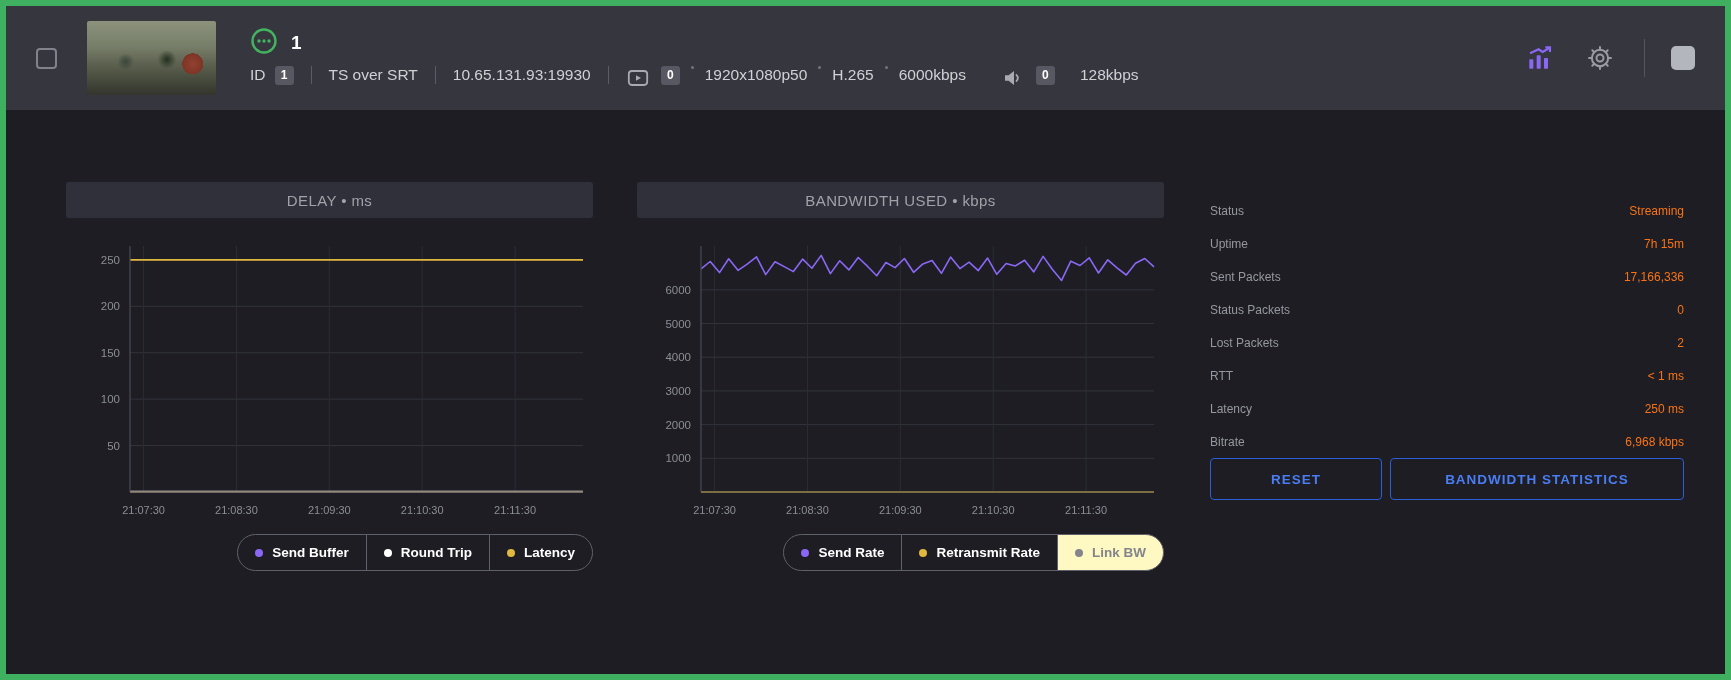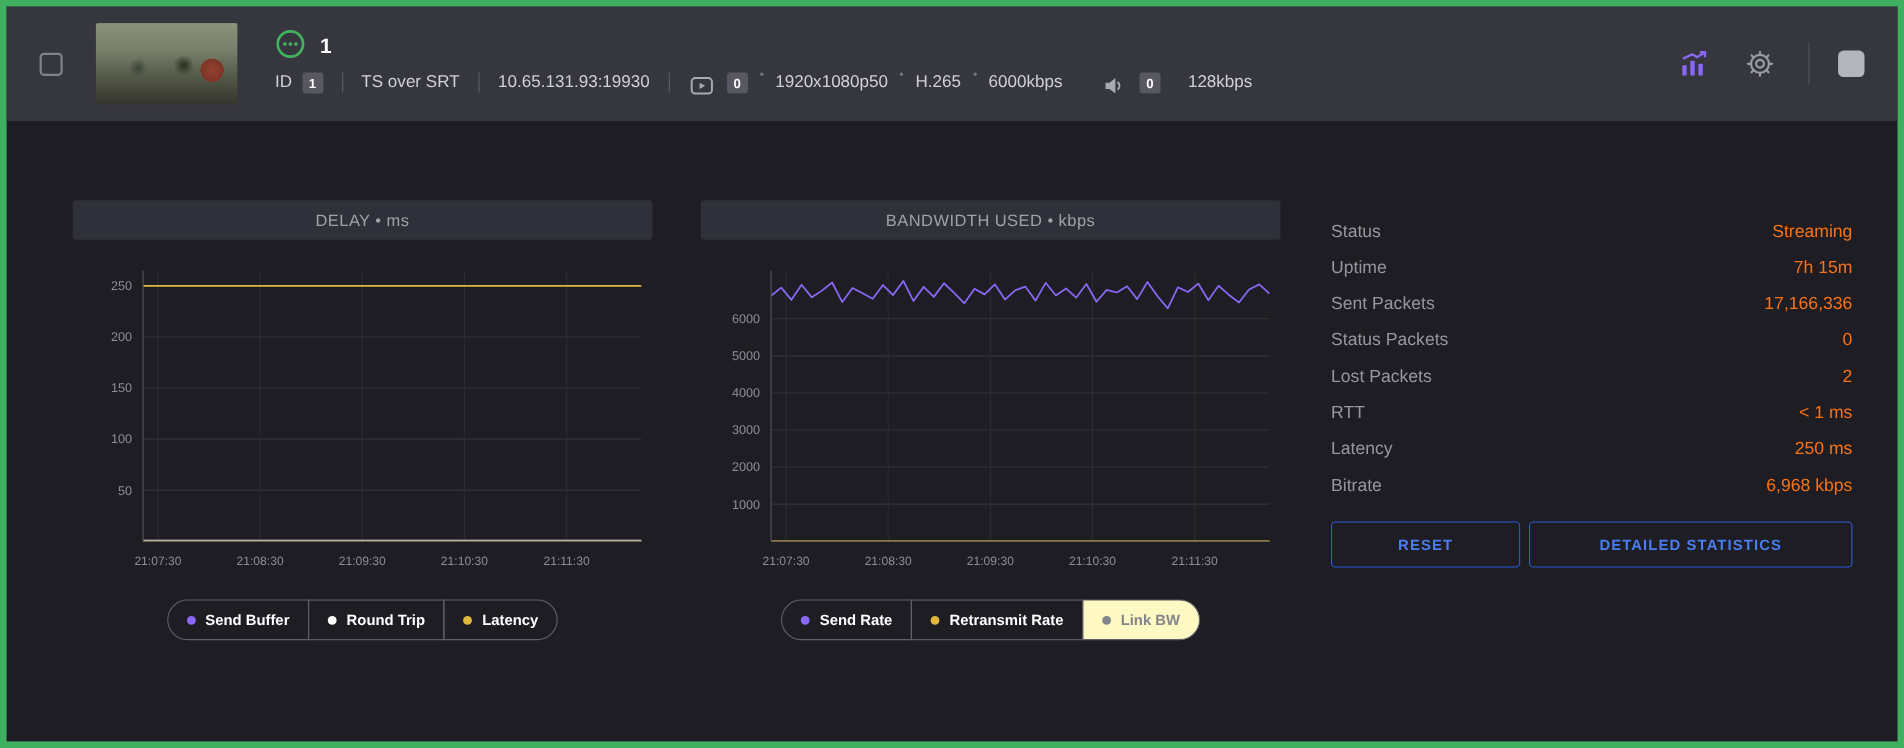--- a/index.html
+++ b/index.html
@@ -31,34 +31,34 @@
 
   
   .content{display:flex;padding:72px 48px 0 60px;gap:44px}
   .panel{display:flex;flex-direction:column}
   .panel.w-chart{width:527px;flex:none}
   .panel.w-stats{width:478px;flex:none}
   .panel-title{height:36px;background:#30303a;border-radius:3px;display:flex;align-items:center;justify-content:center;color:#a0a1a9;font-size:15px;letter-spacing:.4px}
   .chart-wrap{margin-top:12px}
   svg{font-family:"Liberation Sans",sans-serif}
 
-  .legend{display:flex;justify-content:center;margin-top:18px}
+  .legend{display:flex;justify-content:flex-end;margin-top:8px}
   .pill{display:inline-flex;align-items:center;gap:9px;padding:0 17px;height:37px;border:1px solid #606069;color:#fff;font-size:13.5px;font-weight:bold;cursor:pointer;background:transparent;font-family:inherit}
   .pill + .pill{margin-left:-1px}
   .pill:first-child{border-radius:19px 0 0 19px}
   .pill:last-child{border-radius:0 19px 19px 0}
   .pill.disabled{background:#fef9c3;color:#84848c}
   .pill .dot{width:8px;height:8px;border-radius:50%;flex:none}
 
   
   .stat-rows{margin-top:12px;padding:0 2px}
-  .stat-row{display:flex;justify-content:space-between;align-items:center;height:33px;font-size:16px}
+  .stat-row{display:flex;justify-content:space-between;align-items:center;height:33px;font-size:12px}
   .stat-label{color:#97979f}
   .stat-value{color:#f97316}
-  .btn-row{display:flex;gap:8px;margin-top:16px;padding:0 2px}
+  .btn-row{display:flex;gap:8px;padding:0 2px}
   .btn{height:42px;border:1px solid #2b5fd6;border-radius:4px;background:transparent;color:#4a7df2;font-size:13.5px;font-weight:bold;letter-spacing:1px;cursor:pointer;font-family:inherit}
   .btn.reset{flex:0 0 172px}
   .btn.detailed{flex:1}
 </style>
 </head>
 <body>
 
 <div class="screen">
 
   <div class="header">
@@ -266,18 +266,18 @@
           <span class="stat-label">Latency</span>
           <span class="stat-value">250 ms</span>
         </div>
         <div class="stat-row">
           <span class="stat-label">Bitrate</span>
           <span class="stat-value">6,968 kbps</span>
         </div>
       </div>
       <div class="btn-row">
         <button class="btn reset">RESET</button>
-        <button class="btn detailed">DETAILED STATISTICS</button>
+        <button class="btn detailed">BANDWIDTH STATISTICS</button>
       </div>
     </div>
 
   </div>
 </div>
 
 </body></html>

